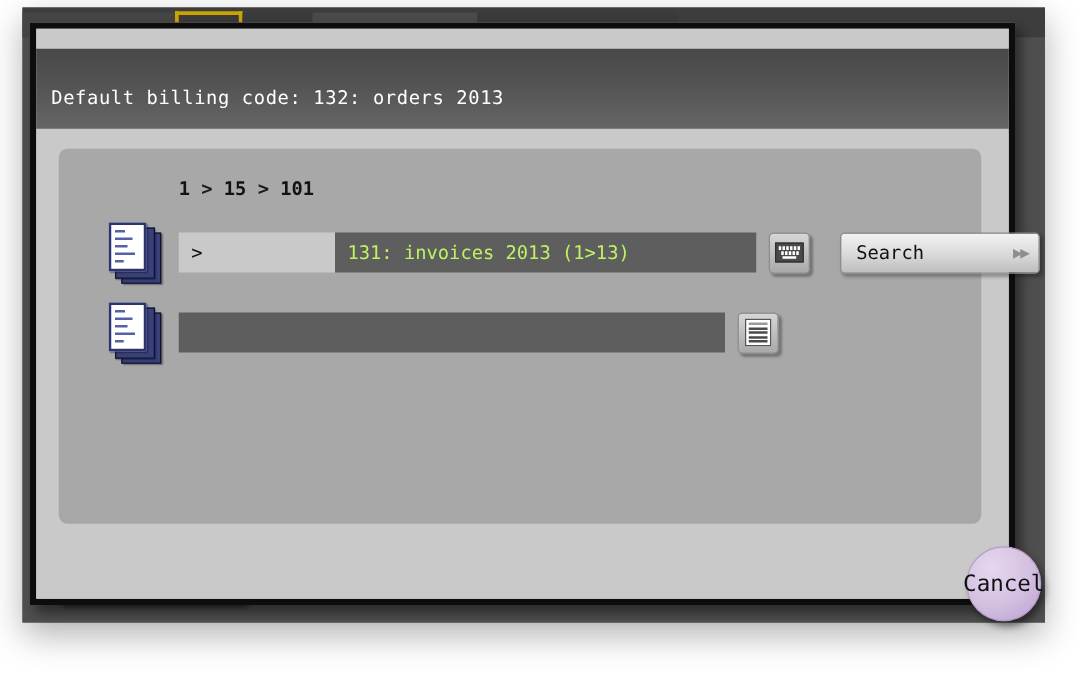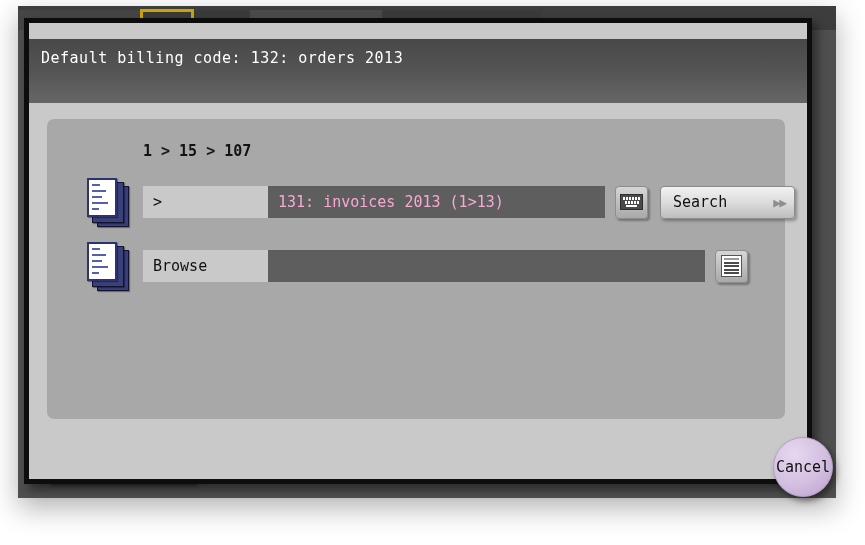--- a/index.html
+++ b/index.html
@@ -110,21 +110,21 @@
 
   #dialog-topstrip {
     height: 16px;
     background: #c9c9c9;
   }
 
   #dialog-titlebar {
     height: 68px;
     background: linear-gradient(to bottom, #484848 0%, #545454 45%, #686868 100%);
     display: flex;
-    align-items: flex-start;
+    align-items: center;
     padding-top: 10px;
     padding-left: 12px;
     box-sizing: border-box;
   }
   #dialog-title {
     color: #ffffff;
     font-size: 15px;
     letter-spacing: 0.5px;
     white-space: nowrap;
   }
@@ -219,21 +219,21 @@
     font-size: 15px;
     display: flex;
     align-items: center;
     padding-left: 10px;
     box-sizing: border-box;
     flex: 0 0 auto;
   }
   .field-value {
     height: 32px;
     background: #5e5e5e;
-    color: #f9a8d4;
+    color: #bef264;
     font-size: 15px;
     display: flex;
     align-items: center;
     padding-left: 10px;
     box-sizing: border-box;
     flex: 0 0 auto;
   }
   #field-value-path   { width: 337px; }
   #field-value-browse { width: 437px; }
 
@@ -295,23 +295,23 @@
   }
   .list-glyph .lrow {
     height: 2px;
     background: #4a4a4a;
     width: 100%;
   }
   .list-glyph .lrow.first { background: #9a9a9a; }
 
   
   #search-button {
-    width: 135px;
+    width: 160px;
     height: 33px;
-    margin-left: 12px;
+    margin-left: 24px;
     border-radius: 4px;
     background: linear-gradient(to bottom, #f2f2f2 0%, #dcdcdc 50%, #bdbdbd 100%);
     border: 1px solid #8c8c8c;
     box-shadow: 2px 2px 3px rgba(0,0,0,0.3);
     display: flex;
     align-items: center;
     justify-content: space-between;
     padding: 0 9px 0 12px;
     box-sizing: border-box;
     flex: 0 0 auto;
@@ -334,21 +334,21 @@
     display: flex;
     align-items: center;
   }
   .circle-button {
     width: 60px;
     height: 60px;
     border-radius: 50%;
     display: flex;
     align-items: center;
     justify-content: center;
-    font-size: 15px;
+    font-size: 18px;
     color: #101010;
     box-shadow: 3px 4px 6px rgba(0,0,0,0.45);
     box-sizing: border-box;
   }
   #cancel-button {
     background: radial-gradient(circle at 35% 28%, #e6d8ef 0%, #d3bfe0 55%, #b89fcf 100%);
     border: 1px solid #b49fc6;
     margin-right: -6px;
     z-index: 2;
   }
@@ -395,21 +395,21 @@
   </div>
 
   <div id="dialog-content">
     <div id="content-panel">
 
       <div id="breadcrumb">
         <span class="crumb">1</span>
         <span class="crumb-sep">&gt;</span>
         <span class="crumb">15</span>
         <span class="crumb-sep">&gt;</span>
-        <span class="crumb">107</span>
+        <span class="crumb">101</span>
       </div>
 
       <div class="field-row">
 
         <div class="doc-icon">
           <div class="sheet s3"></div>
           <div class="sheet s2"></div>
           <div class="sheet s1">
             <span class="ln a"></span>
             <span class="ln b"></span>
@@ -457,21 +457,20 @@
           <div class="sheet s2"></div>
           <div class="sheet s1">
             <span class="ln a"></span>
             <span class="ln b"></span>
             <span class="ln c"></span>
             <span class="ln d"></span>
             <span class="ln e"></span>
           </div>
         </div>
 
-        <div class="field-label">Browse</div>
 
         <div class="field-value" id="field-value-browse"></div>
 
         <div class="icon-button">
           <span class="list-glyph">
             <span class="lrow first"></span>
             <span class="lrow"></span>
             <span class="lrow"></span>
             <span class="lrow"></span>
             <span class="lrow"></span>

